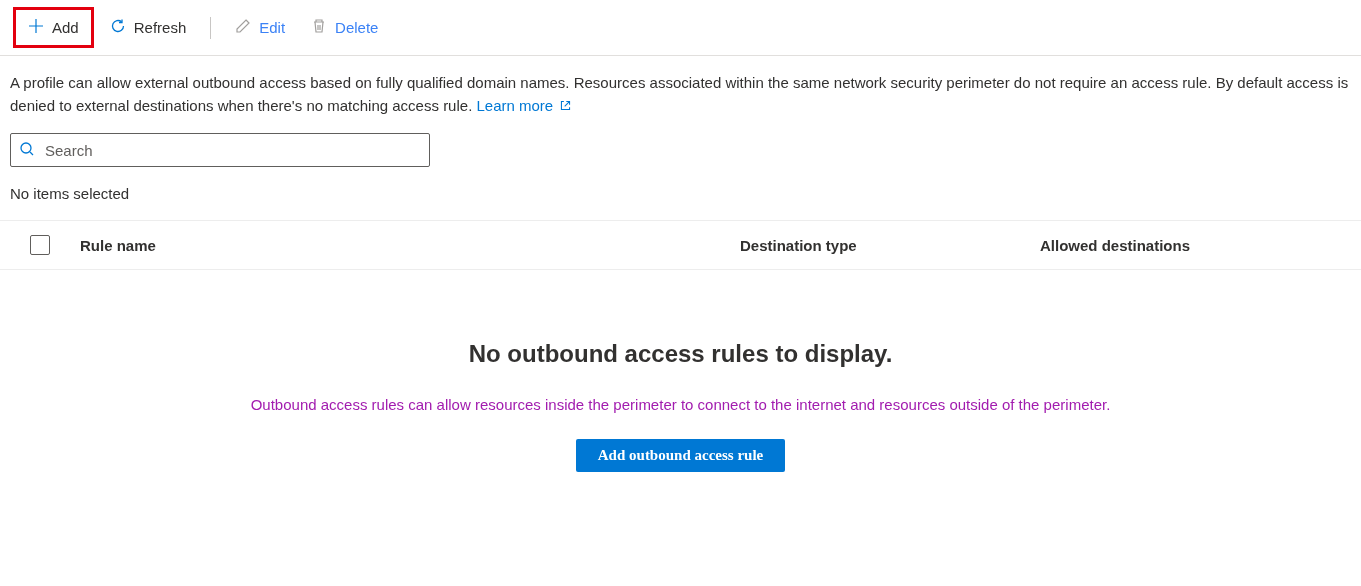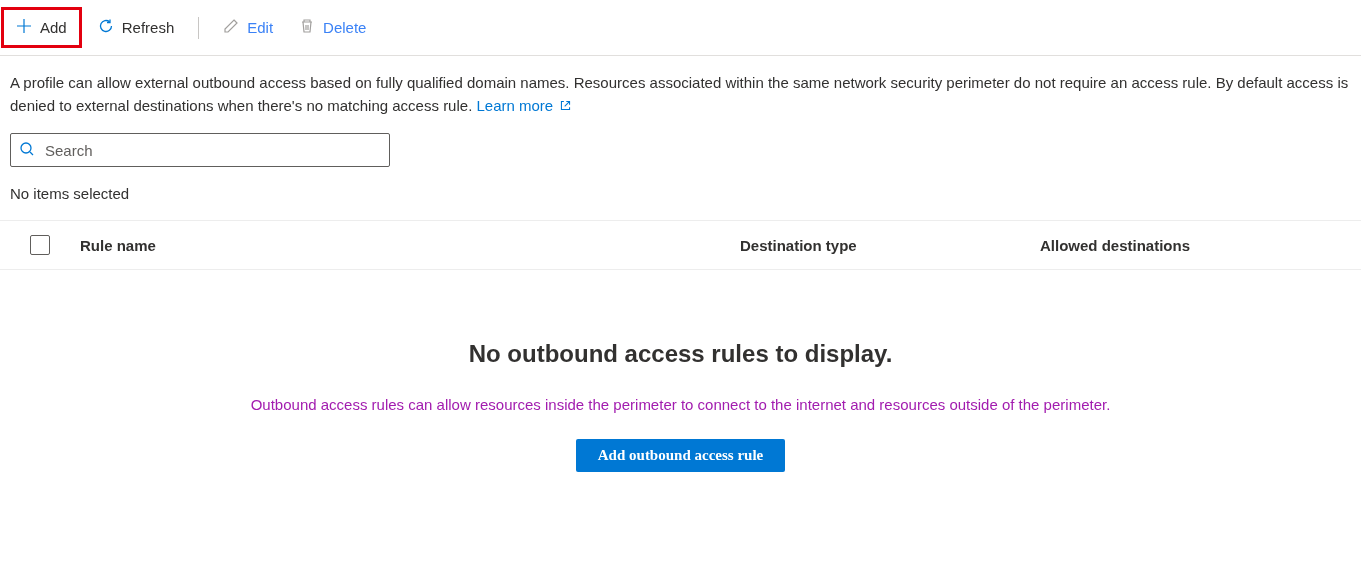--- a/index.html
+++ b/index.html
@@ -12,21 +12,21 @@
       font-size: 14px;
       color: #323130;
       background: #fff;
       width: 1361px;
       height: 586px;
       overflow: hidden;
     }
     .toolbar {
       display: flex;
       align-items: center;
-      padding: 8px 1px;
+      padding: 8px 13px;
       gap: 6px;
       border-bottom: 1px solid #e1dfdd;
       height: 56px;
     }
     .tbtn {
       display: flex;
       align-items: center;
       gap: 8px;
       padding: 6px 10px;
       background: transparent;
@@ -65,21 +65,21 @@
     .description a svg {
       vertical-align: -1px;
       margin-left: 2px;
     }
     .search-wrap {
       padding: 4px 10px 12px 10px;
     }
     .search-box {
       display: flex;
       align-items: center;
-      width: 380px;
+      width: 420px;
       height: 34px;
       border: 1px solid #605e5c;
       border-radius: 2px;
       padding: 0 8px;
       gap: 10px;
     }
     .search-box input {
       border: none;
       outline: none;
       font-size: 15px;

